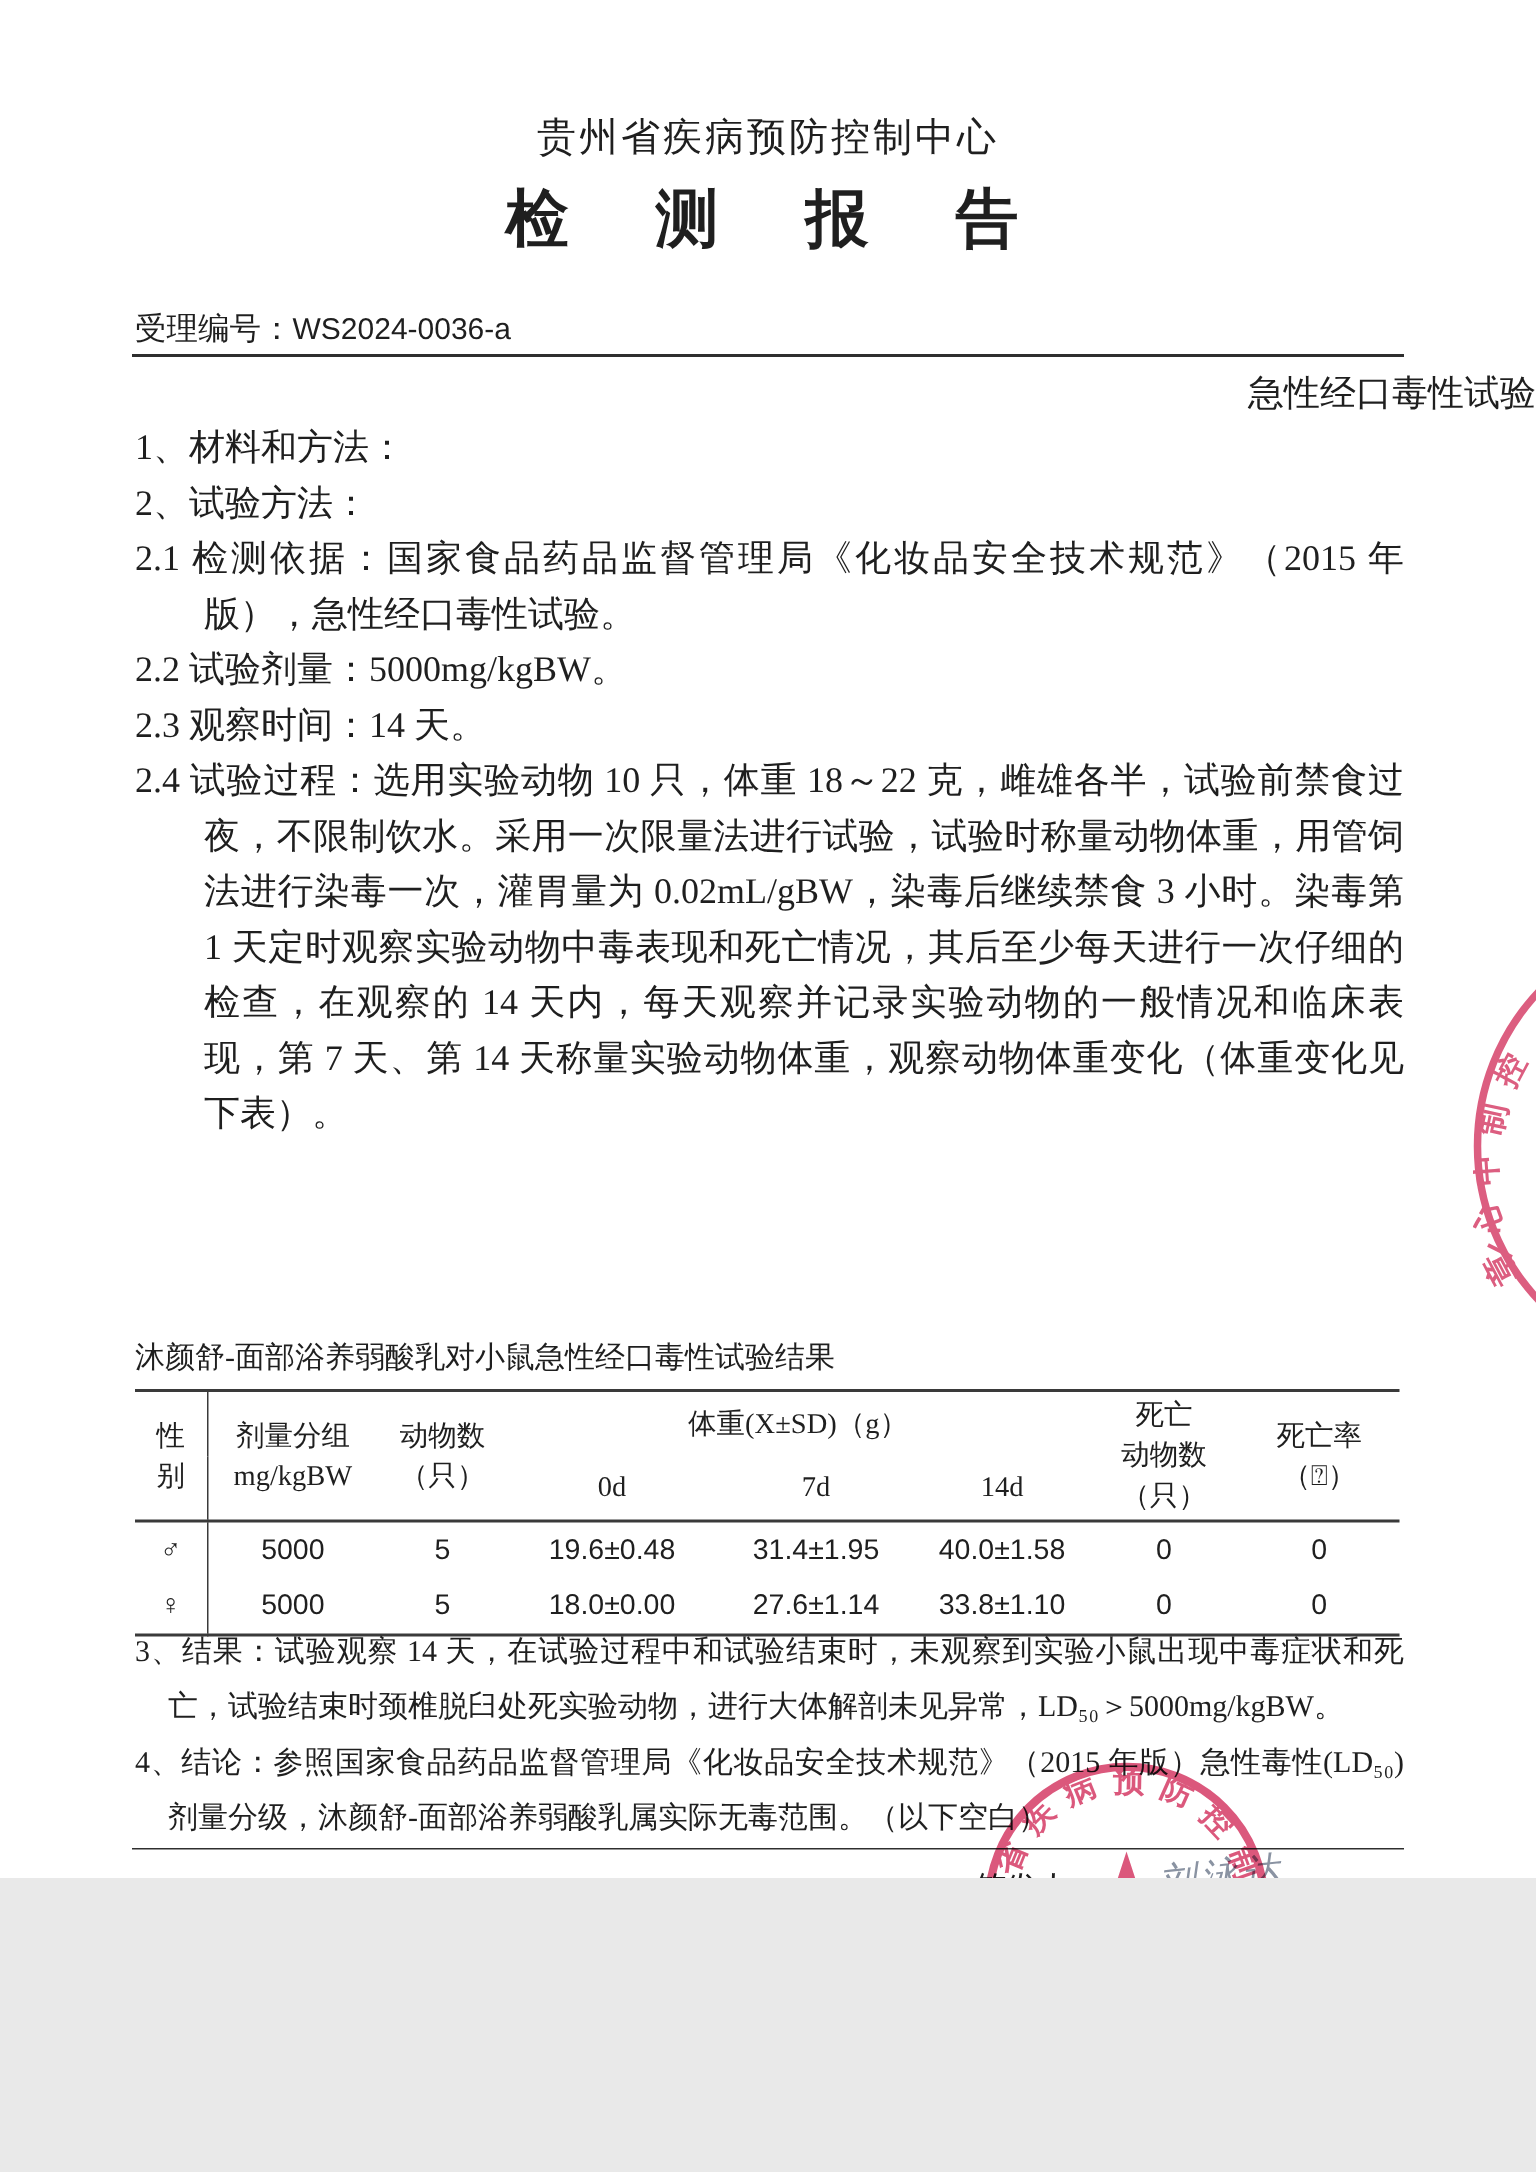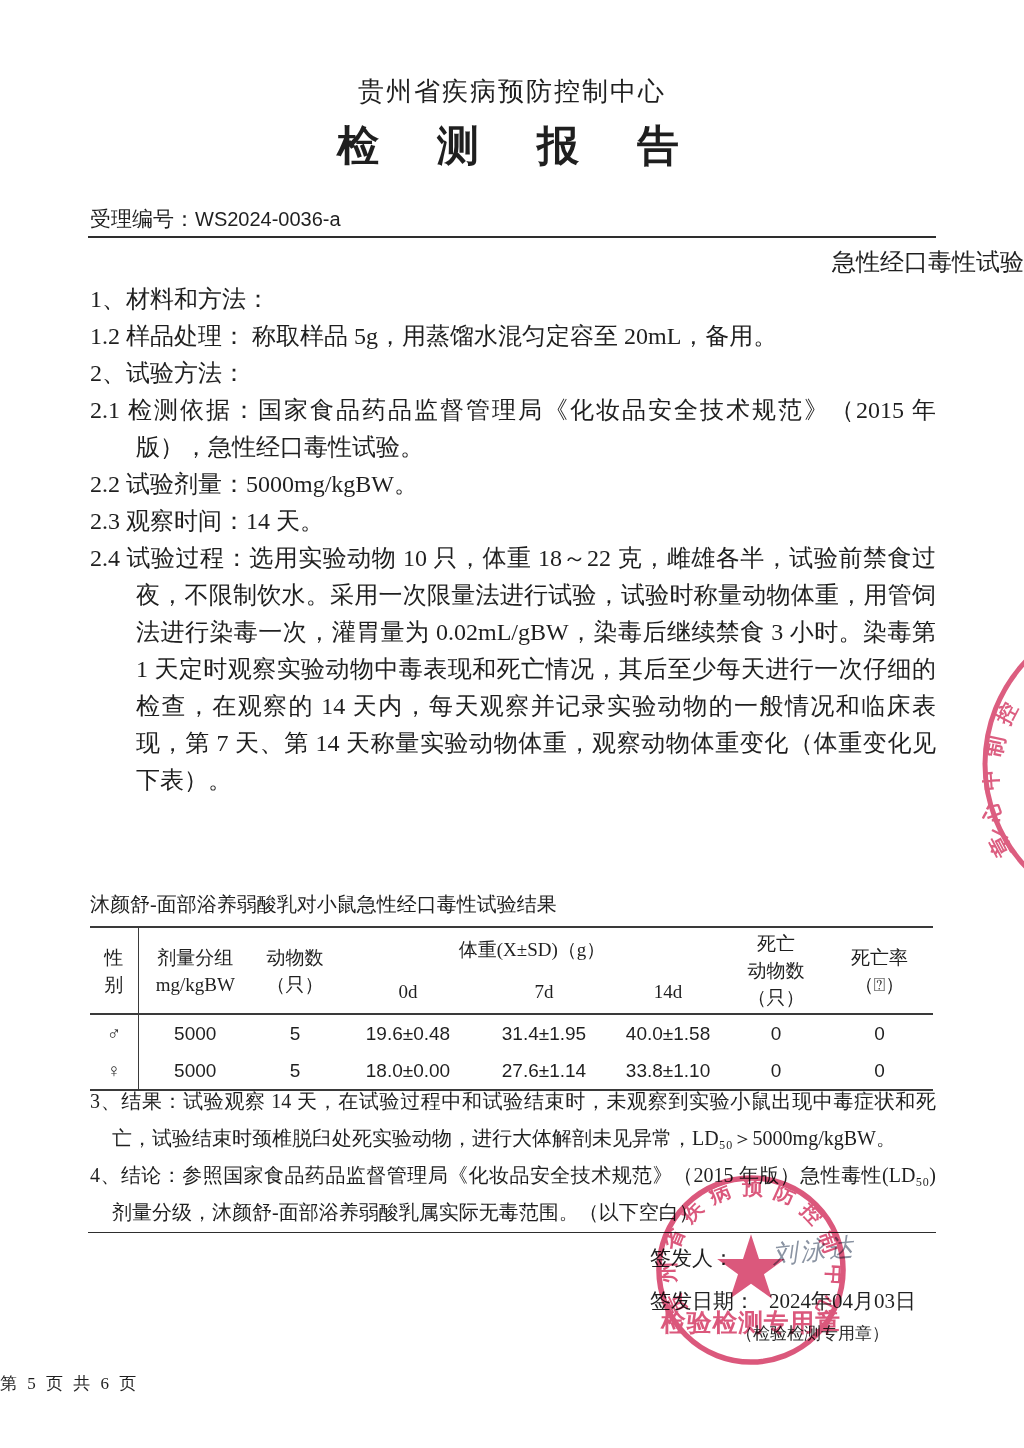--- a/index.html
+++ b/index.html
@@ -1,18 +1,18 @@
 <!DOCTYPE html>
 <html lang="zh"><head>
 <meta charset="utf-8">
 <style>
   html,body{margin:0;padding:0;background:#e9e9e9;}
   .page{
     position:relative;
-    width:1024px;height:1448px;
+    width:1024px;height:1252px;
     margin:0 auto;
     background:#ffffff;
     font-family:"Liberation Serif","DejaVu Serif",serif;
     color:#1f1f1f;
     overflow:hidden;
   }
   .org-name{
     position:absolute;top:74px;left:0;width:100%;
     text-align:center;font-size:26px;letter-spacing:2px;
   }
@@ -106,21 +106,20 @@
 
   <div class="acceptance">
     <span>受理编号：</span><span class="latin">WS2024-0036-a</span>
   </div>
   <div class="rule-top"></div>
 
   <div class="subtitle">急性经口毒性试验</div>
 
   <div class="body-text">
     <p>1、材料和方法：</p>
-    <p class="hang">1.2 样品处理： 称取样品 5g，用蒸馏水混匀定容至 20mL，备用。</p>
     <p>2、试验方法：</p>
     <p class="hang">2.1 检测依据：国家食品药品监督管理局《化妆品安全技术规范》（2015 年版），急性经口毒性试验。</p>
     <p class="hang">2.2 试验剂量：5000mg/kgBW。</p>
     <p class="hang">2.3 观察时间：14 天。</p>
     <p class="hang">2.4 试验过程：选用实验动物 10 只，体重 18～22 克，雌雄各半，试验前禁食过夜，不限制饮水。采用一次限量法进行试验，试验时称量动物体重，用管饲法进行染毒一次，灌胃量为 0.02mL/gBW，染毒后继续禁食 3 小时。染毒第 1 天定时观察实验动物中毒表现和死亡情况，其后至少每天进行一次仔细的检查，在观察的 14 天内，每天观察并记录实验动物的一般情况和临床表现，第 7 天、第 14 天称量实验动物体重，观察动物体重变化（体重变化见下表）。</p>
   </div>
 
   <div class="table-wrap">
     <p class="table-title">沐颜舒-面部浴养弱酸乳对小鼠急性经口毒性试验结果</p>
     <table class="results">

